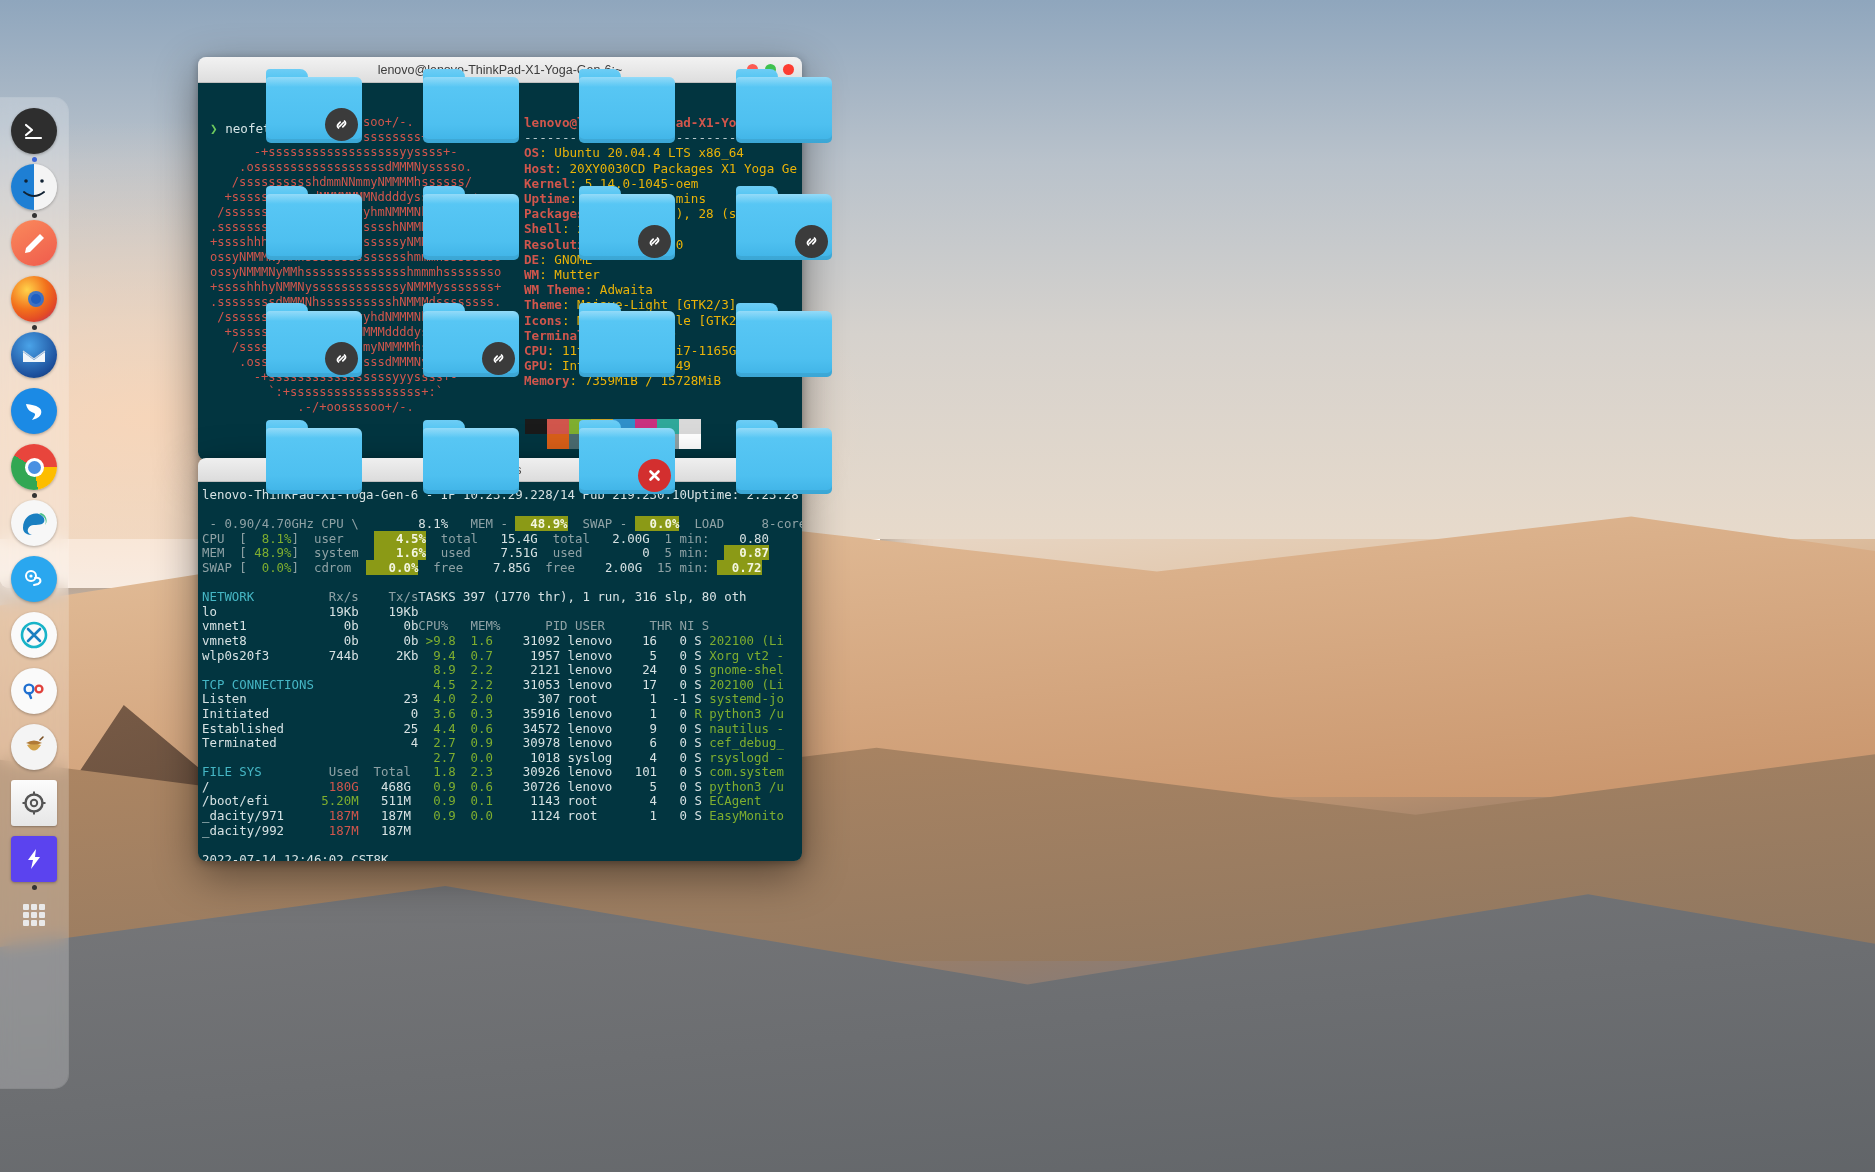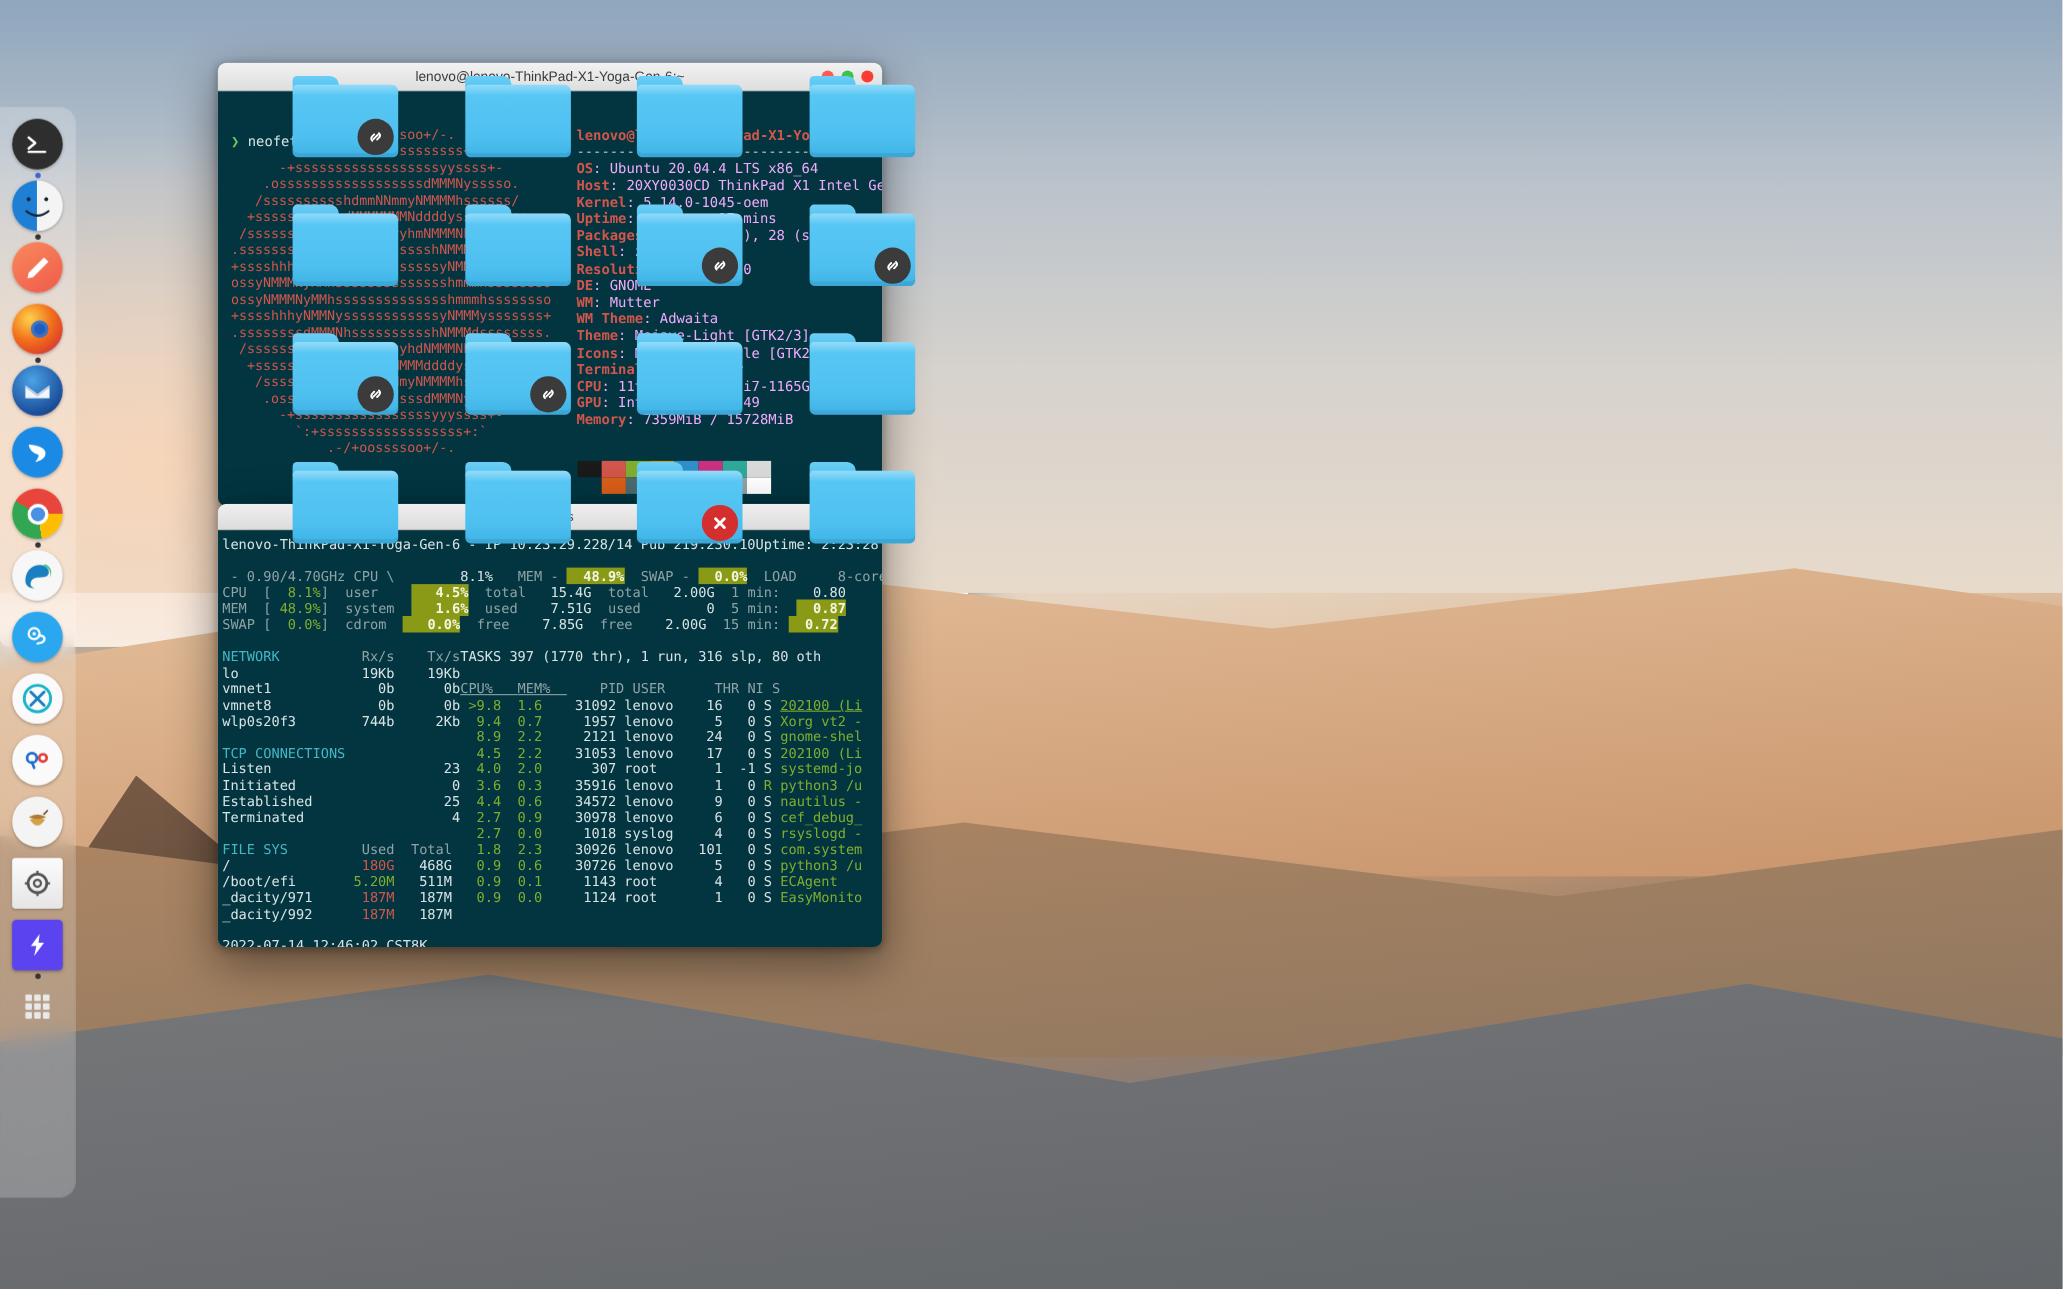--- a/index.html
+++ b/index.html
@@ -62,42 +62,42 @@
   
   #term-win { left: 198px; top: 57px; width: 604px; height: 403px; }
   .term-body { background:#023540; height: 377px; padding: 8px 10px 0 12px;
     font-family: "DejaVu Sans Mono","Liberation Mono",monospace; font-size: 12.6px; line-height: 15px;
     color:#c9d6d8; position: relative; white-space: pre; overflow: hidden; }
   .prompt-line { color:#d6e4e6; }
   .prompt-chevron { color:#6ec95d; font-weight:bold; }
   .ascii { position:absolute; left: 12px; top: 32px; color:#d1564c; font-size:12.1px; line-height:15px; }
   .info { position:absolute; left: 326px; top: 32px; font-size:12.6px; line-height:15.2px; }
   .info .k { color:#d1564c; font-weight: bold; }
-  .info .v { color:#f0abfc; }
+  .info .v { color:#eab308; }
   .info .hdr { color:#d1564c; font-weight:bold; }
   .info .rule { color:#b9c8cb; }
   .swatches { position:absolute; left: 327px; top: 336px; display:flex; flex-direction:column; }
   .swrow { display:flex; }
   .sw { width: 22px; height: 15px; }
 
   
   #glances-win { left: 198px; top: 458px; width: 604px; height: 403px; }
   .gl-title { height: 24px; background: linear-gradient(180deg,#efefef,#dcdcdc);
     border-bottom:1px solid #bfbfbf; display:flex; align-items:center; justify-content:center; position:relative; }
   .gl-title .t-text { font-size:12.5px; color:#4a4a4a; }
   .gl-dots { position:absolute; right:10px; display:flex; gap:8px; }
   .gl-body { background:#023540; height: 379px; overflow:hidden; position:relative;
     font-family:"DejaVu Sans Mono","Liberation Mono",monospace; font-size:12.4px; line-height:14.6px;
     color:#c4d2d4; white-space: pre; padding: 6px 0 0 4px; }
   .cy { color:#45b6c4; }
   .gr { color:#7fae2f; }
   .gy { color:#8fa2a5; }
   .wh { color:#d7e2e3; }
   .hl { background:#8b9a16; color:#f3f6e0; font-weight:bold; }
-  .ul { text-decoration: underline; }
+  .ul { }
   .rd { color:#d1564c; }
 
   
   #fm-win { left: 968px; top: 68px; width: 880px; height: 588px; border-radius: 9px;
     background:#ffffff; box-shadow: 0 16px 48px rgba(0,0,0,.42); overflow:hidden; }
   .fm-header { height: 47px; display:flex; align-items:center; background: linear-gradient(180deg,#f8f8f8,#ebebeb);
     border-bottom: 1px solid #d3d3d3; padding: 0 10px; }
   .fm-left-head { width: 218px; display:flex; align-items:center; gap: 7px; }
   .nav-btns { display:flex; }
   .nav-btn { width: 32px; height: 27px; background:linear-gradient(180deg,#fefefe,#f0f0f0);
@@ -346,21 +346,21 @@
  /sssssssshNMMMyhhyyyyhdNMMMNhssssssss/
   +sssssssssdmydMMMMMMMMddddyssssssss+
    /sssssssssshdmNNNNmyNMMMMhssssss/
     .ossssssssssssssssssdMMMNysssso.
       -+sssssssssssssssssyyyssss+-
         `:+ssssssssssssssssss+:`
             .-/+oossssoo+/-.</div>
     <div class="info" id="neofetch-info"><span class="hdr">lenovo@lenovo-ThinkPad-X1-Yoga-Gen-6</span>
 <span class="rule">-------------------------------------</span>
 <span class="k">OS</span><span class="v">: Ubuntu 20.04.4 LTS x86_64</span>
-<span class="k">Host</span><span class="v">: 20XY0030CD ThinkPad X1 Intel Ge</span>
+<span class="k">Host</span><span class="v">: 20XY0030CD Packages X1 Yoga Ge</span>
 <span class="k">Kernel</span><span class="v">: 5.14.0-1045-oem</span>
 <span class="k">Uptime</span><span class="v">: 2 hours, 17 mins</span>
 <span class="k">Packages</span><span class="v">: 3392 (dpkg), 28 (snap)</span>
 <span class="k">Shell</span><span class="v">: zsh 5.8</span>
 <span class="k">Resolution</span><span class="v">: 1920x1200</span>
 <span class="k">DE</span><span class="v">: GNOME</span>
 <span class="k">WM</span><span class="v">: Mutter</span>
 <span class="k">WM Theme</span><span class="v">: Adwaita</span>
 <span class="k">Theme</span><span class="v">: Mojave-Light [GTK2/3]</span>
 <span class="k">Icons</span><span class="v">: McMojave-circle [GTK2/3]</span>

